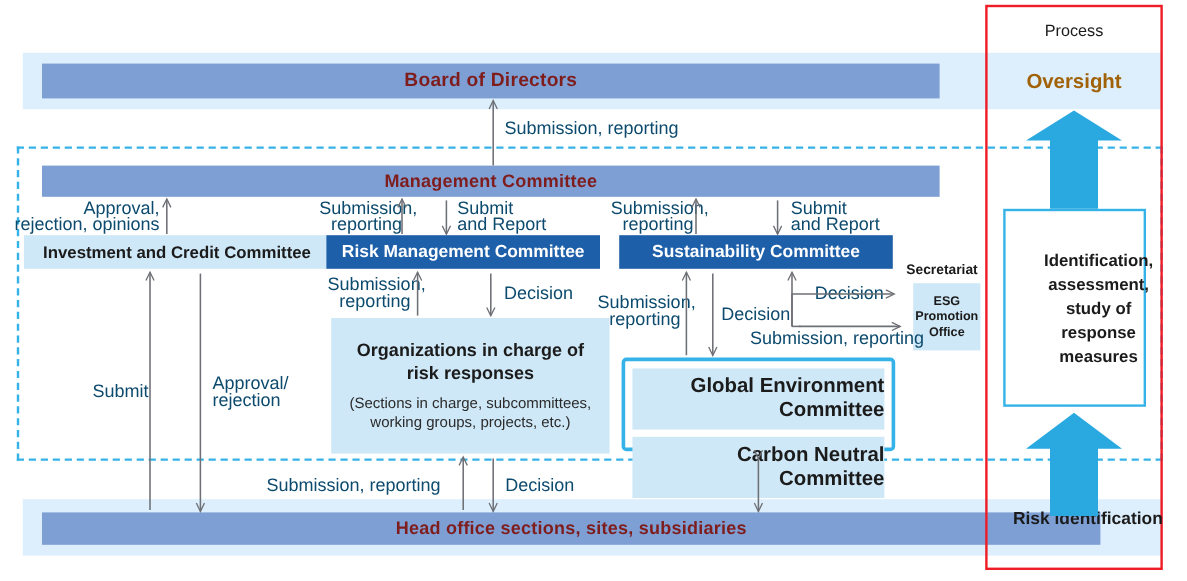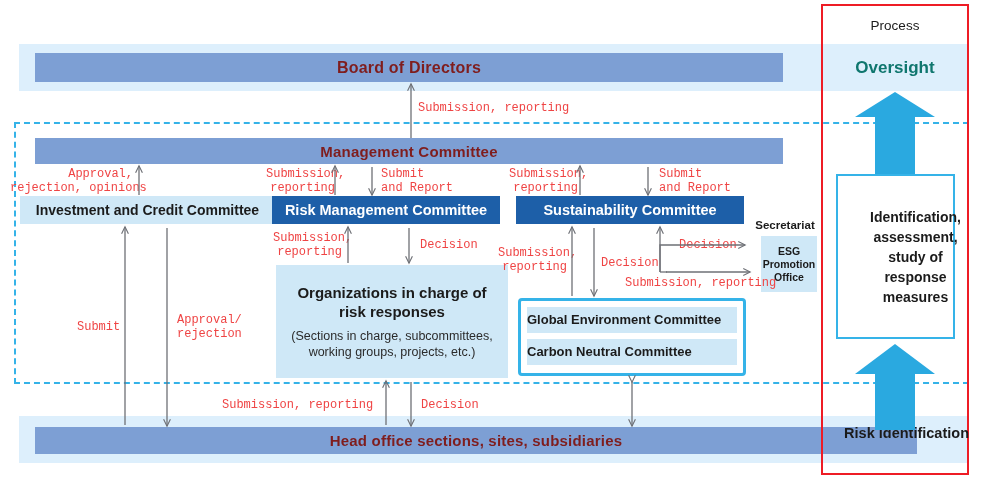--- a/index.html
+++ b/index.html
@@ -78,22 +78,22 @@
     box-sizing:border-box;
     padding:6px;
     display:flex;
     flex-direction:column;
     gap:6px;
   }
   .group-item{
     background:#cfe8f7;
     color:#1b1b1b;
     font-weight:bold;
-    font-size:13px;
-    text-align:left;
+    font-size:17px;
+    text-align:right;
     padding:5px 0 6px 0;
   }
 
   
   .dashed-scope{
     position:absolute;
     border:2px dashed #35b3e8;
     box-sizing:border-box;
     background:transparent;
   }
@@ -110,21 +110,21 @@
   .proc-title{
     position:absolute;
     font-size:13.5px;
     color:#1b1b1b;
     text-align:center;
     font-weight:normal;
   }
   .proc-strong{
     position:absolute;
     font-size:17px;
-    color:#0f766e;
+    color:#a16207;
     text-align:center;
     font-weight:bold;
   }
   .proc-mid{
     position:absolute;
     font-size:13.5px;
     color:#1b1b1b;
     text-align:right;
     font-weight:bold;
   }
@@ -142,25 +142,24 @@
     font-weight:bold;
     font-size:14px;
     line-height:20px;
     color:#1b1b1b;
     padding-left:40px;
   }
 
   
   .lbl{
     position:absolute;
-    font-size:12px;
+    font-size:15px;
     line-height:14px;
-    color:#ef4444;
+    color:#0c4a6e;
     white-space:pre;
-    font-family:Liberation Mono, monospace;
   }
   .lbl.center{text-align:center;}
   .lbl.right{text-align:right;}
 
   .secretariat{
     position:absolute;
     font-size:11.5px;
     font-weight:bold;
     color:#1b1b1b;
     white-space:nowrap;

